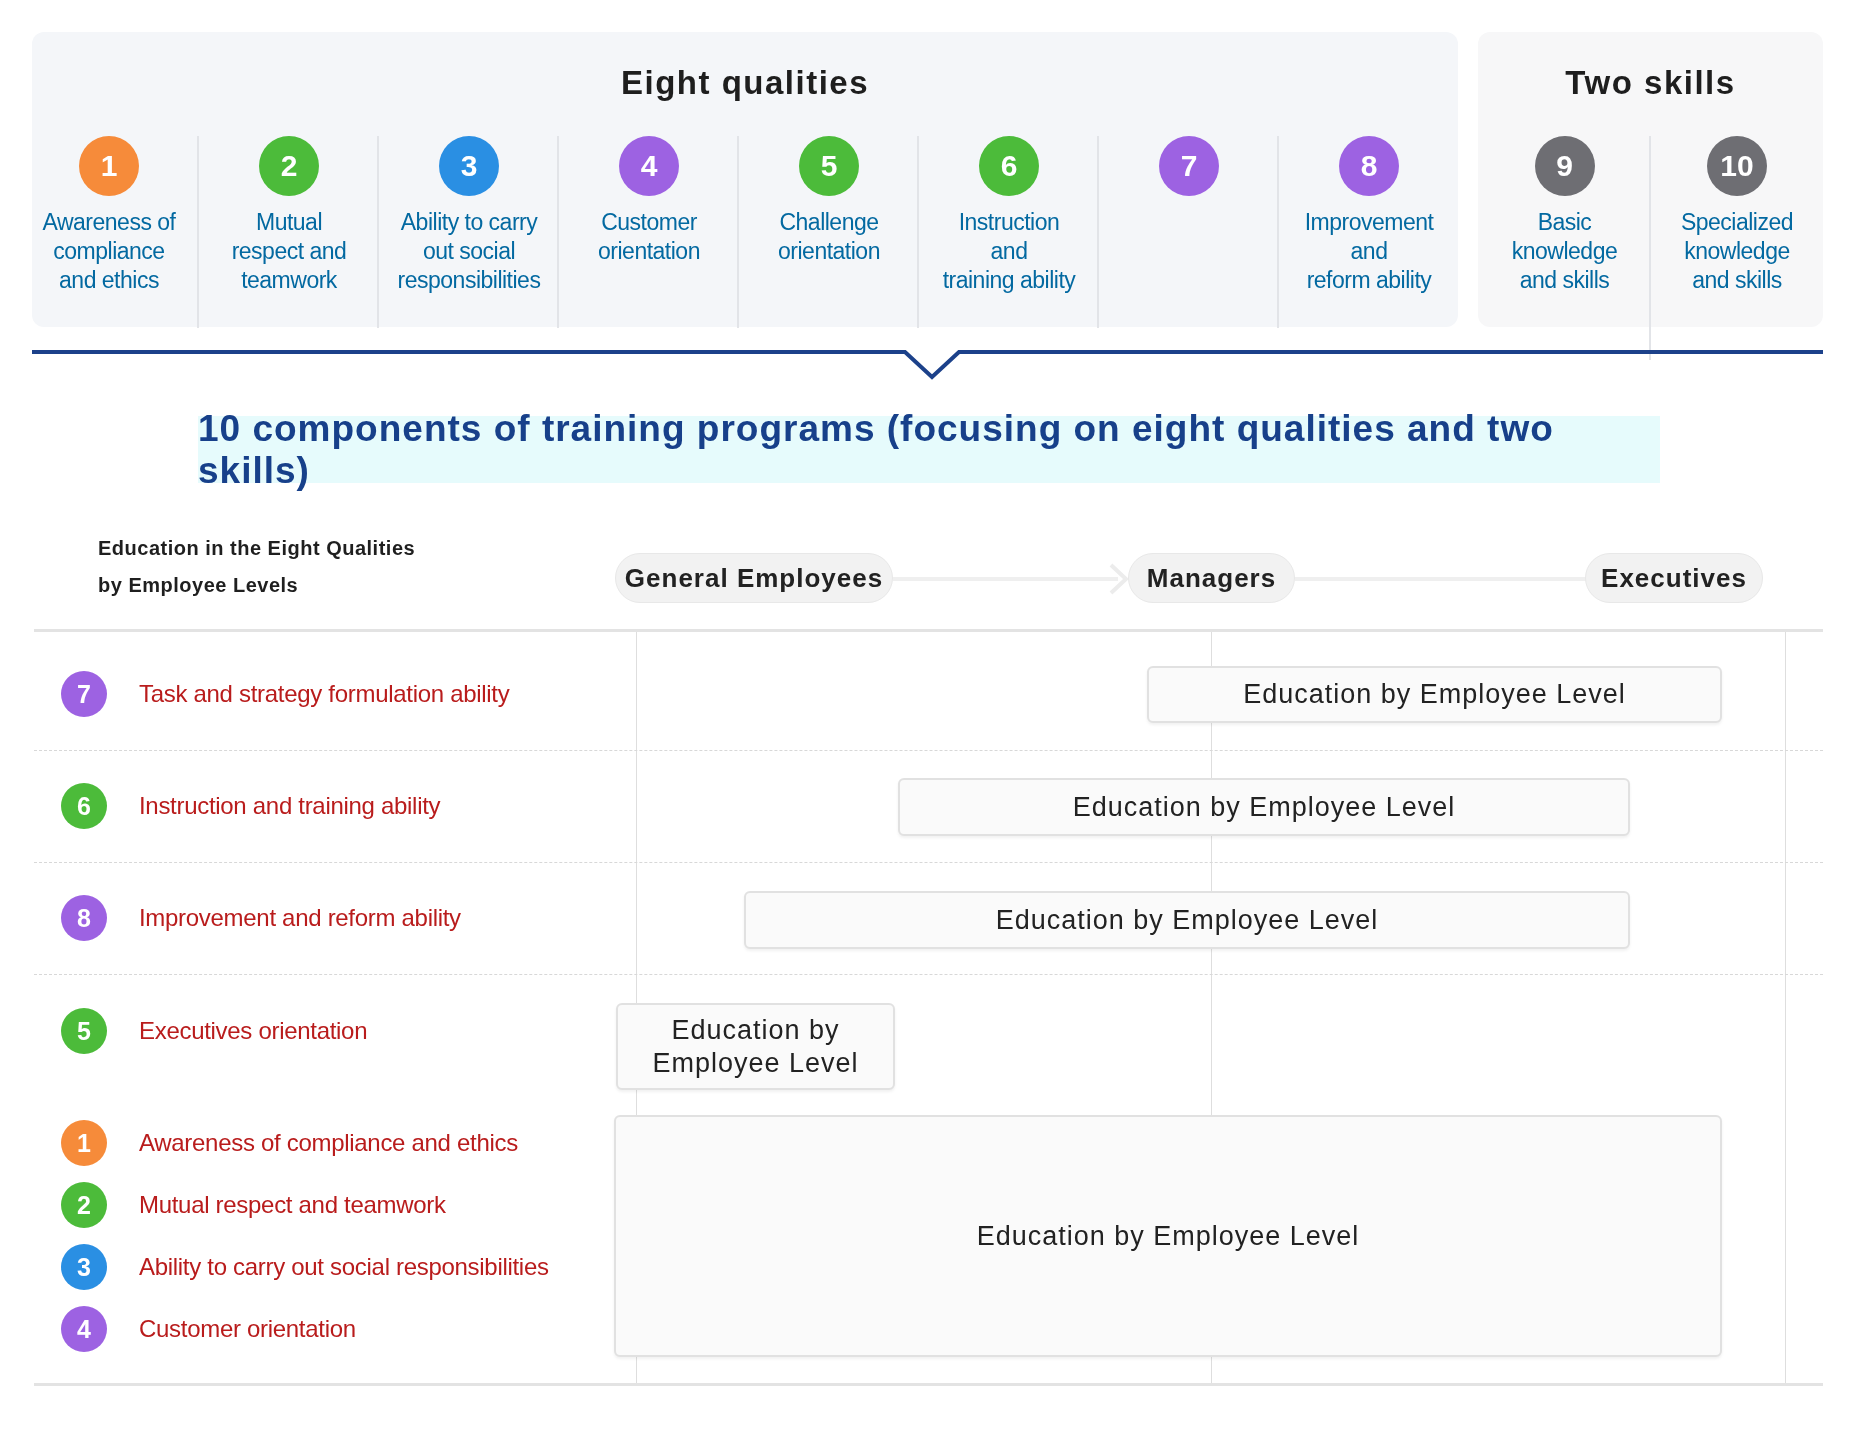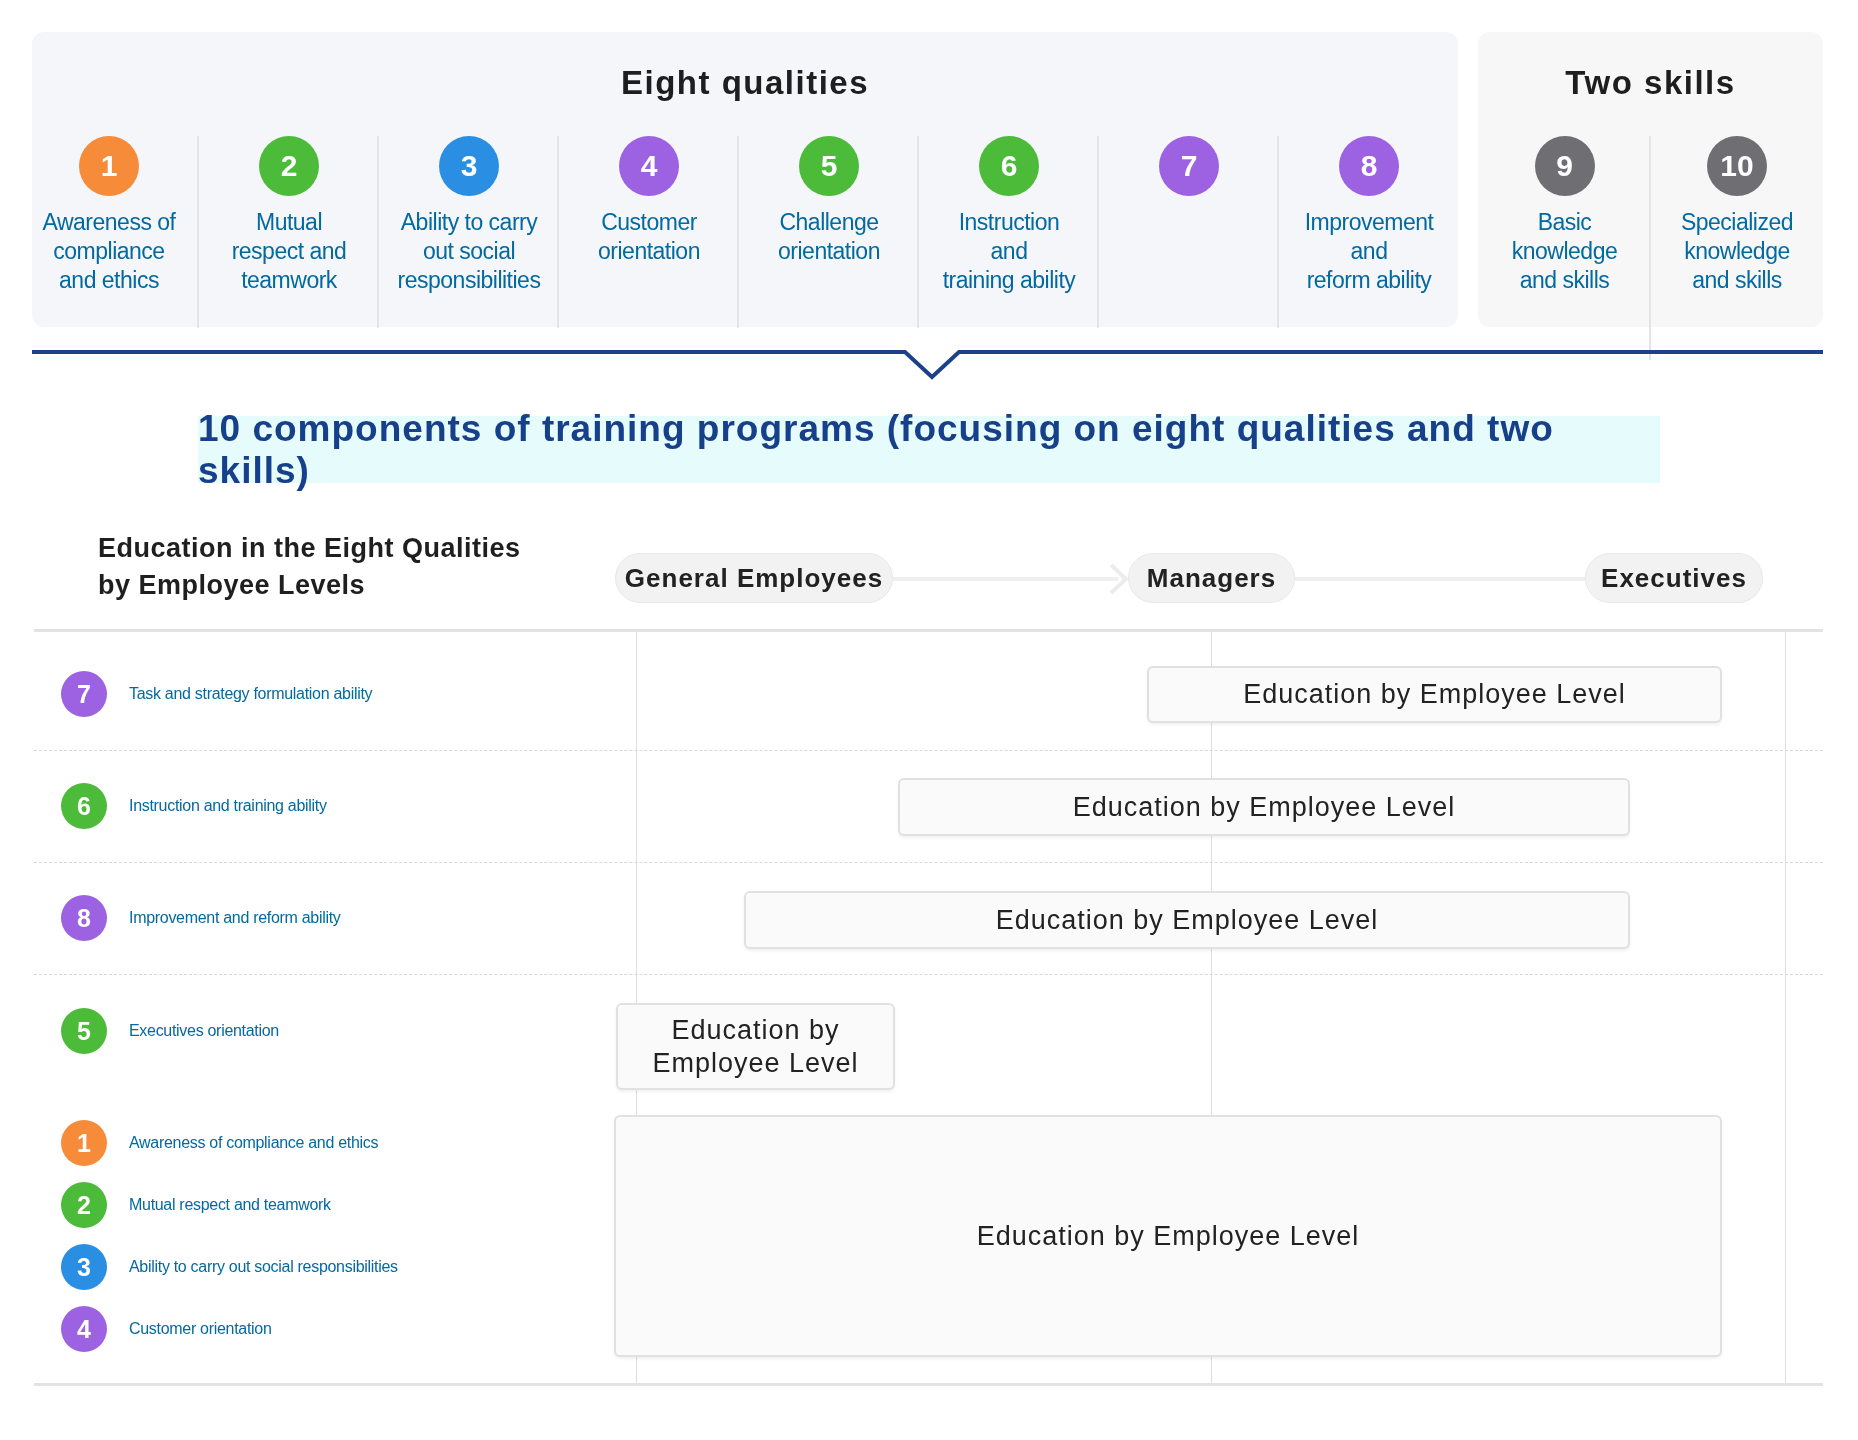--- a/index.html
+++ b/index.html
@@ -18,34 +18,34 @@
   .q-label { margin-top: 12px; font-size: 23px; line-height: 29px; color: #0369a1; padding: 0 6px; letter-spacing: -0.5px; }
 
   
   .divider-svg { position: absolute; left: 32px; top: 340px; }
 
   
   .banner { position: absolute; left: 198px; top: 416px; width: 1462px; height: 67px; background: #e6fbfc; display: flex; align-items: center; justify-content: center; }
   .banner-text { font-size: 37px; font-weight: 700; color: #17408a; letter-spacing: 1px; }
 
   
-  .section-title { position: absolute; left: 98px; top: 530px; font-size: 27px; font-weight: 700; line-height: 37px; color: #1f1f1f; letter-spacing: 0.5px; }
+  .section-title { position: absolute; left: 98px; top: 530px; font-size: 20px; font-weight: 700; line-height: 37px; color: #1f1f1f; letter-spacing: 0.5px; }
   .level-pill { position: absolute; top: 553px; height: 50px; border-radius: 25px; background: #f2f2f2; border: 1px solid #e8e8e8; display: flex; align-items: center; justify-content: center; font-size: 26px; font-weight: 700; color: #222; letter-spacing: 1px; }
   .level-arrow { position: absolute; top: 577px; height: 4px; background: #efefef; }
   .level-arrow-head { position: absolute; top: 563px; width: 22px; height: 32px; }
 
   
   .grid-top { position: absolute; left: 34px; width: 1789px; top: 629px; height: 3px; background: #e3e3e3; }
   .grid-bottom { position: absolute; left: 34px; width: 1789px; top: 1383px; height: 3px; background: #e3e3e3; }
   .vline { position: absolute; top: 632px; height: 751px; width: 1px; background: #dedede; }
   .hdash { position: absolute; left: 34px; width: 1789px; height: 0; border-top: 1px dashed #d8d8d8; }
 
   .row-label { position: absolute; left: 61px; height: 46px; display: flex; align-items: center; }
   .row-circle { width: 46px; height: 46px; border-radius: 50%; color: #fff; font-weight: 700; font-size: 25px; line-height: 46px; text-align: center; flex: none; }
-  .row-text { margin-left: 22px; font-size: 16px; color: #0369a1; letter-spacing: -0.3px; white-space: nowrap; }
+  .row-text { margin-left: 32px; font-size: 24px; color: #b91c1c; letter-spacing: -0.3px; white-space: nowrap; }
 
   .edu-box { position: absolute; background: #fafafa; border: 2px solid #e1e1e1; border-radius: 6px; box-shadow: 0 2px 3px rgba(0,0,0,0.06); display: flex; align-items: center; justify-content: center; text-align: center; font-size: 27px; line-height: 33px; color: #222; letter-spacing: 1px; }
 </style>
 </head>
 <body>
 
 <div class="panel panel-eight">
   <div class="panel-title">Eight qualities</div>
 
   <div class="q-col div" style="left:-13px;width:180px;">

